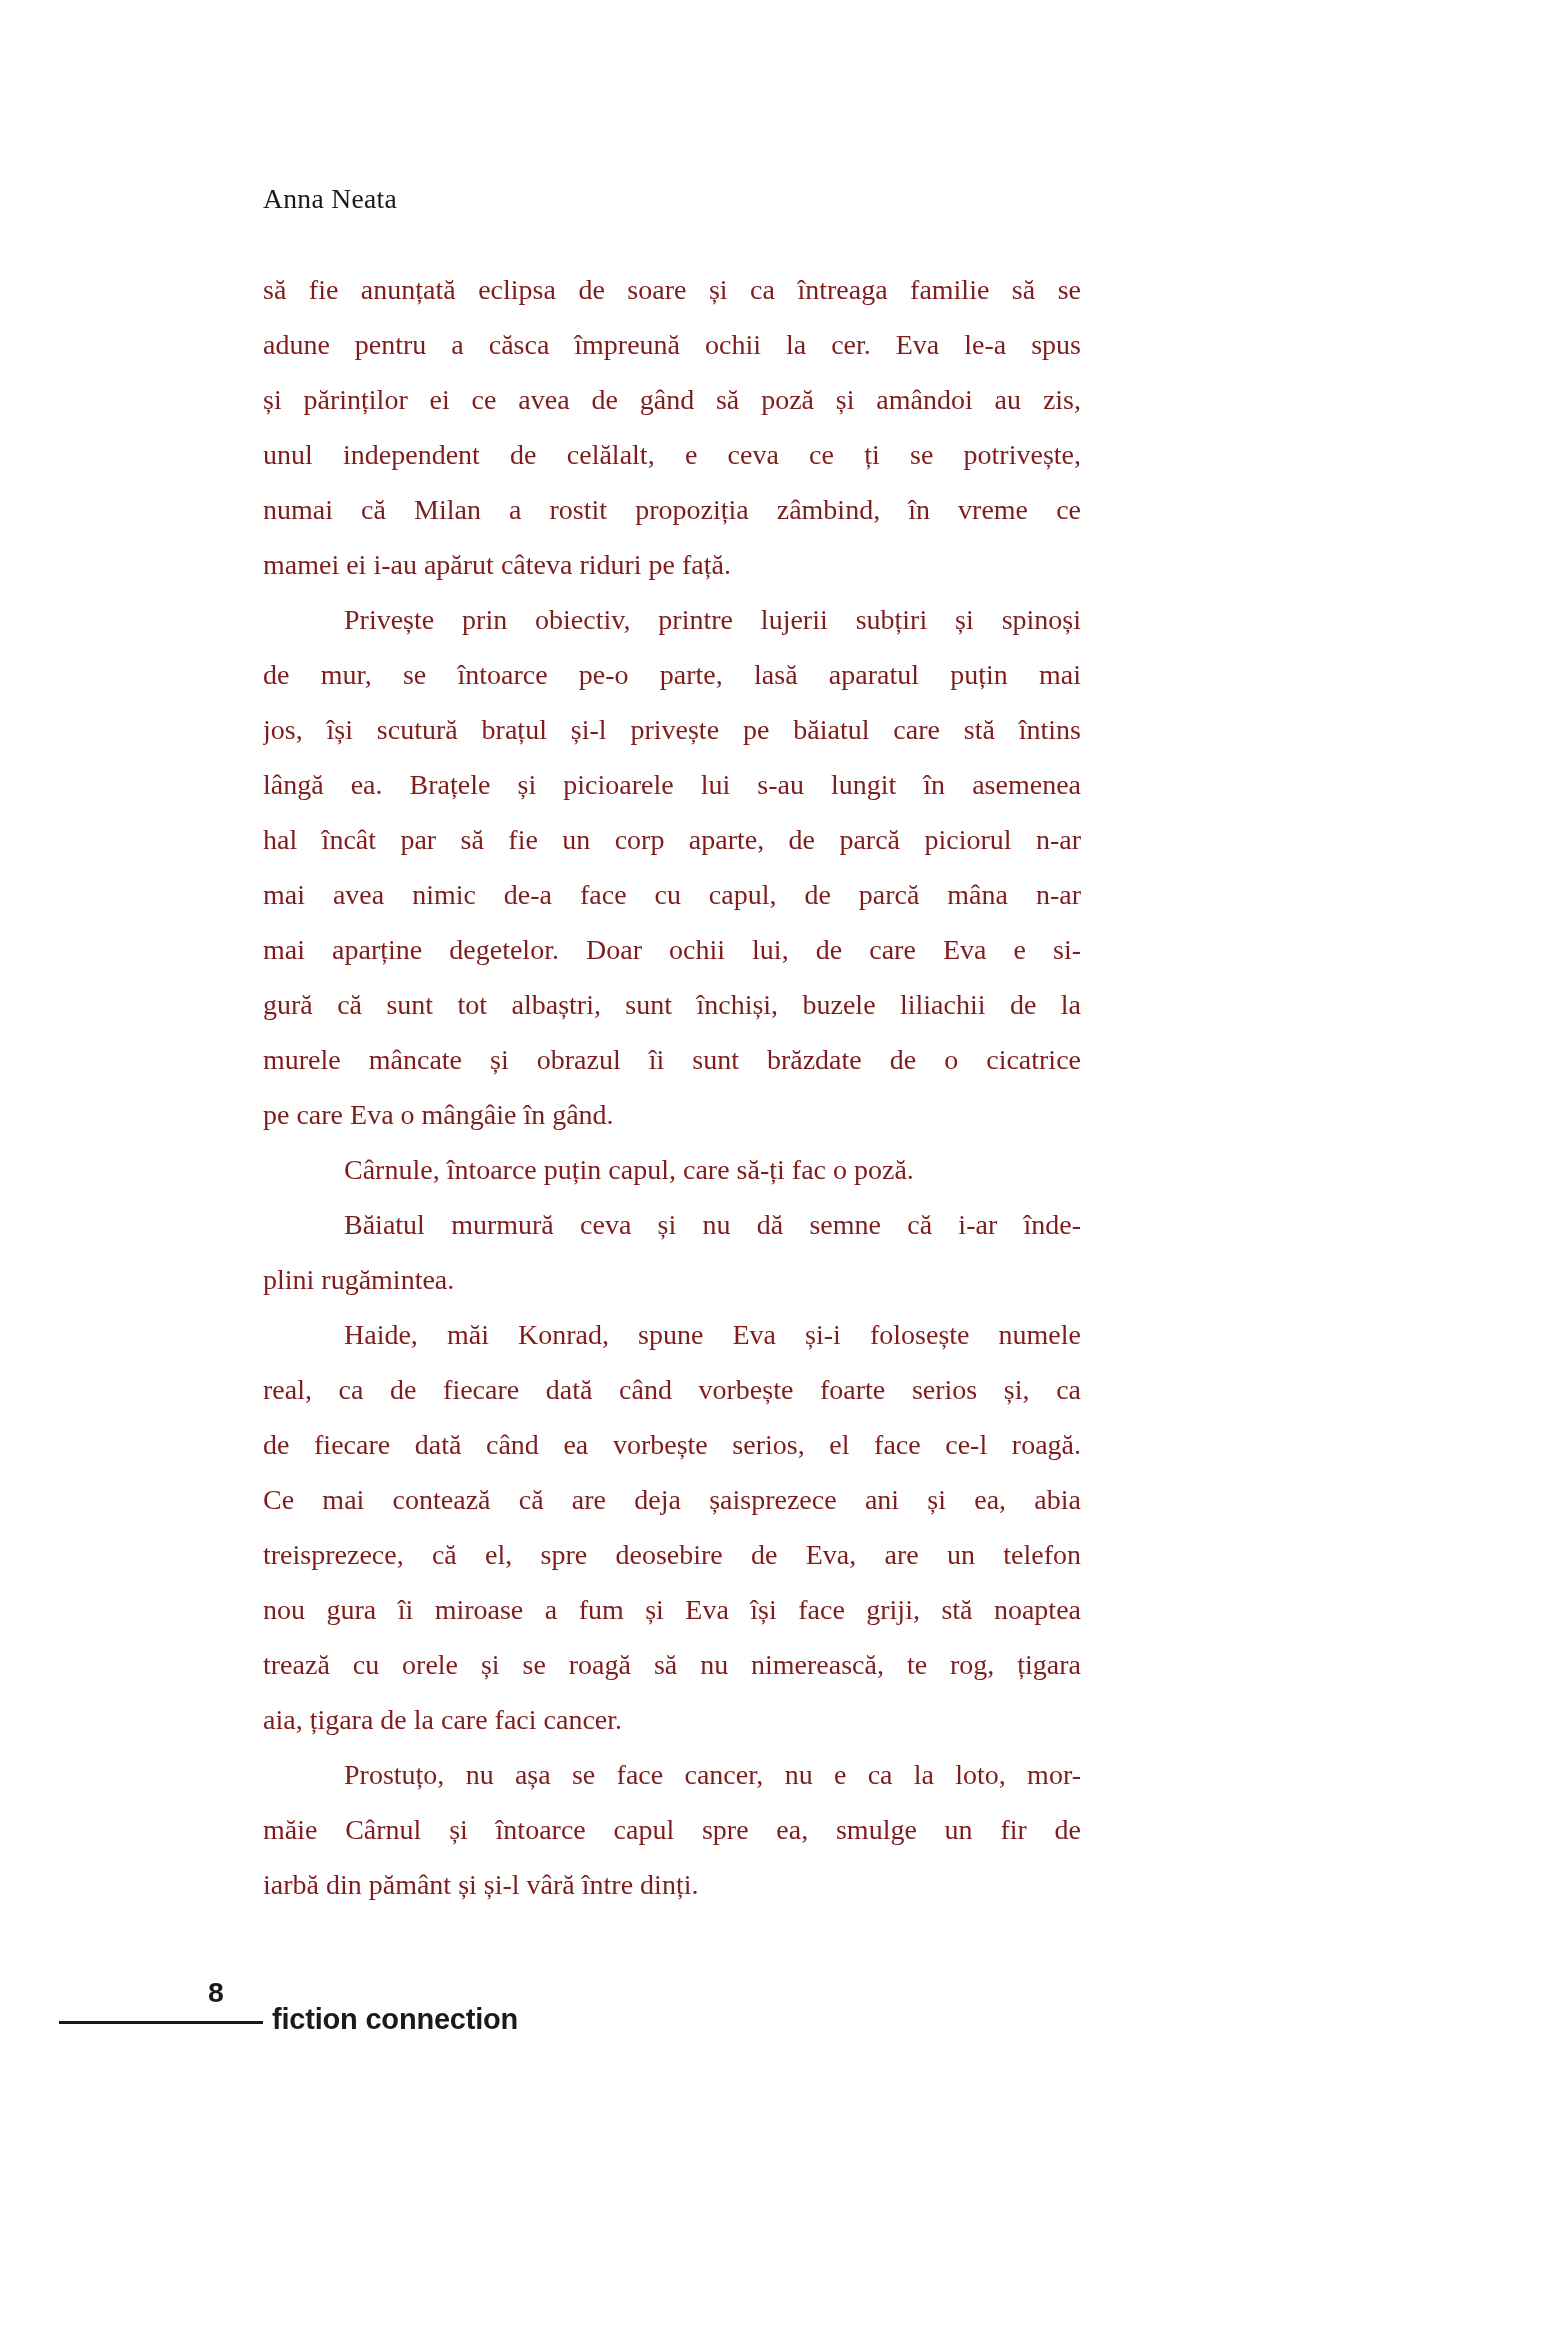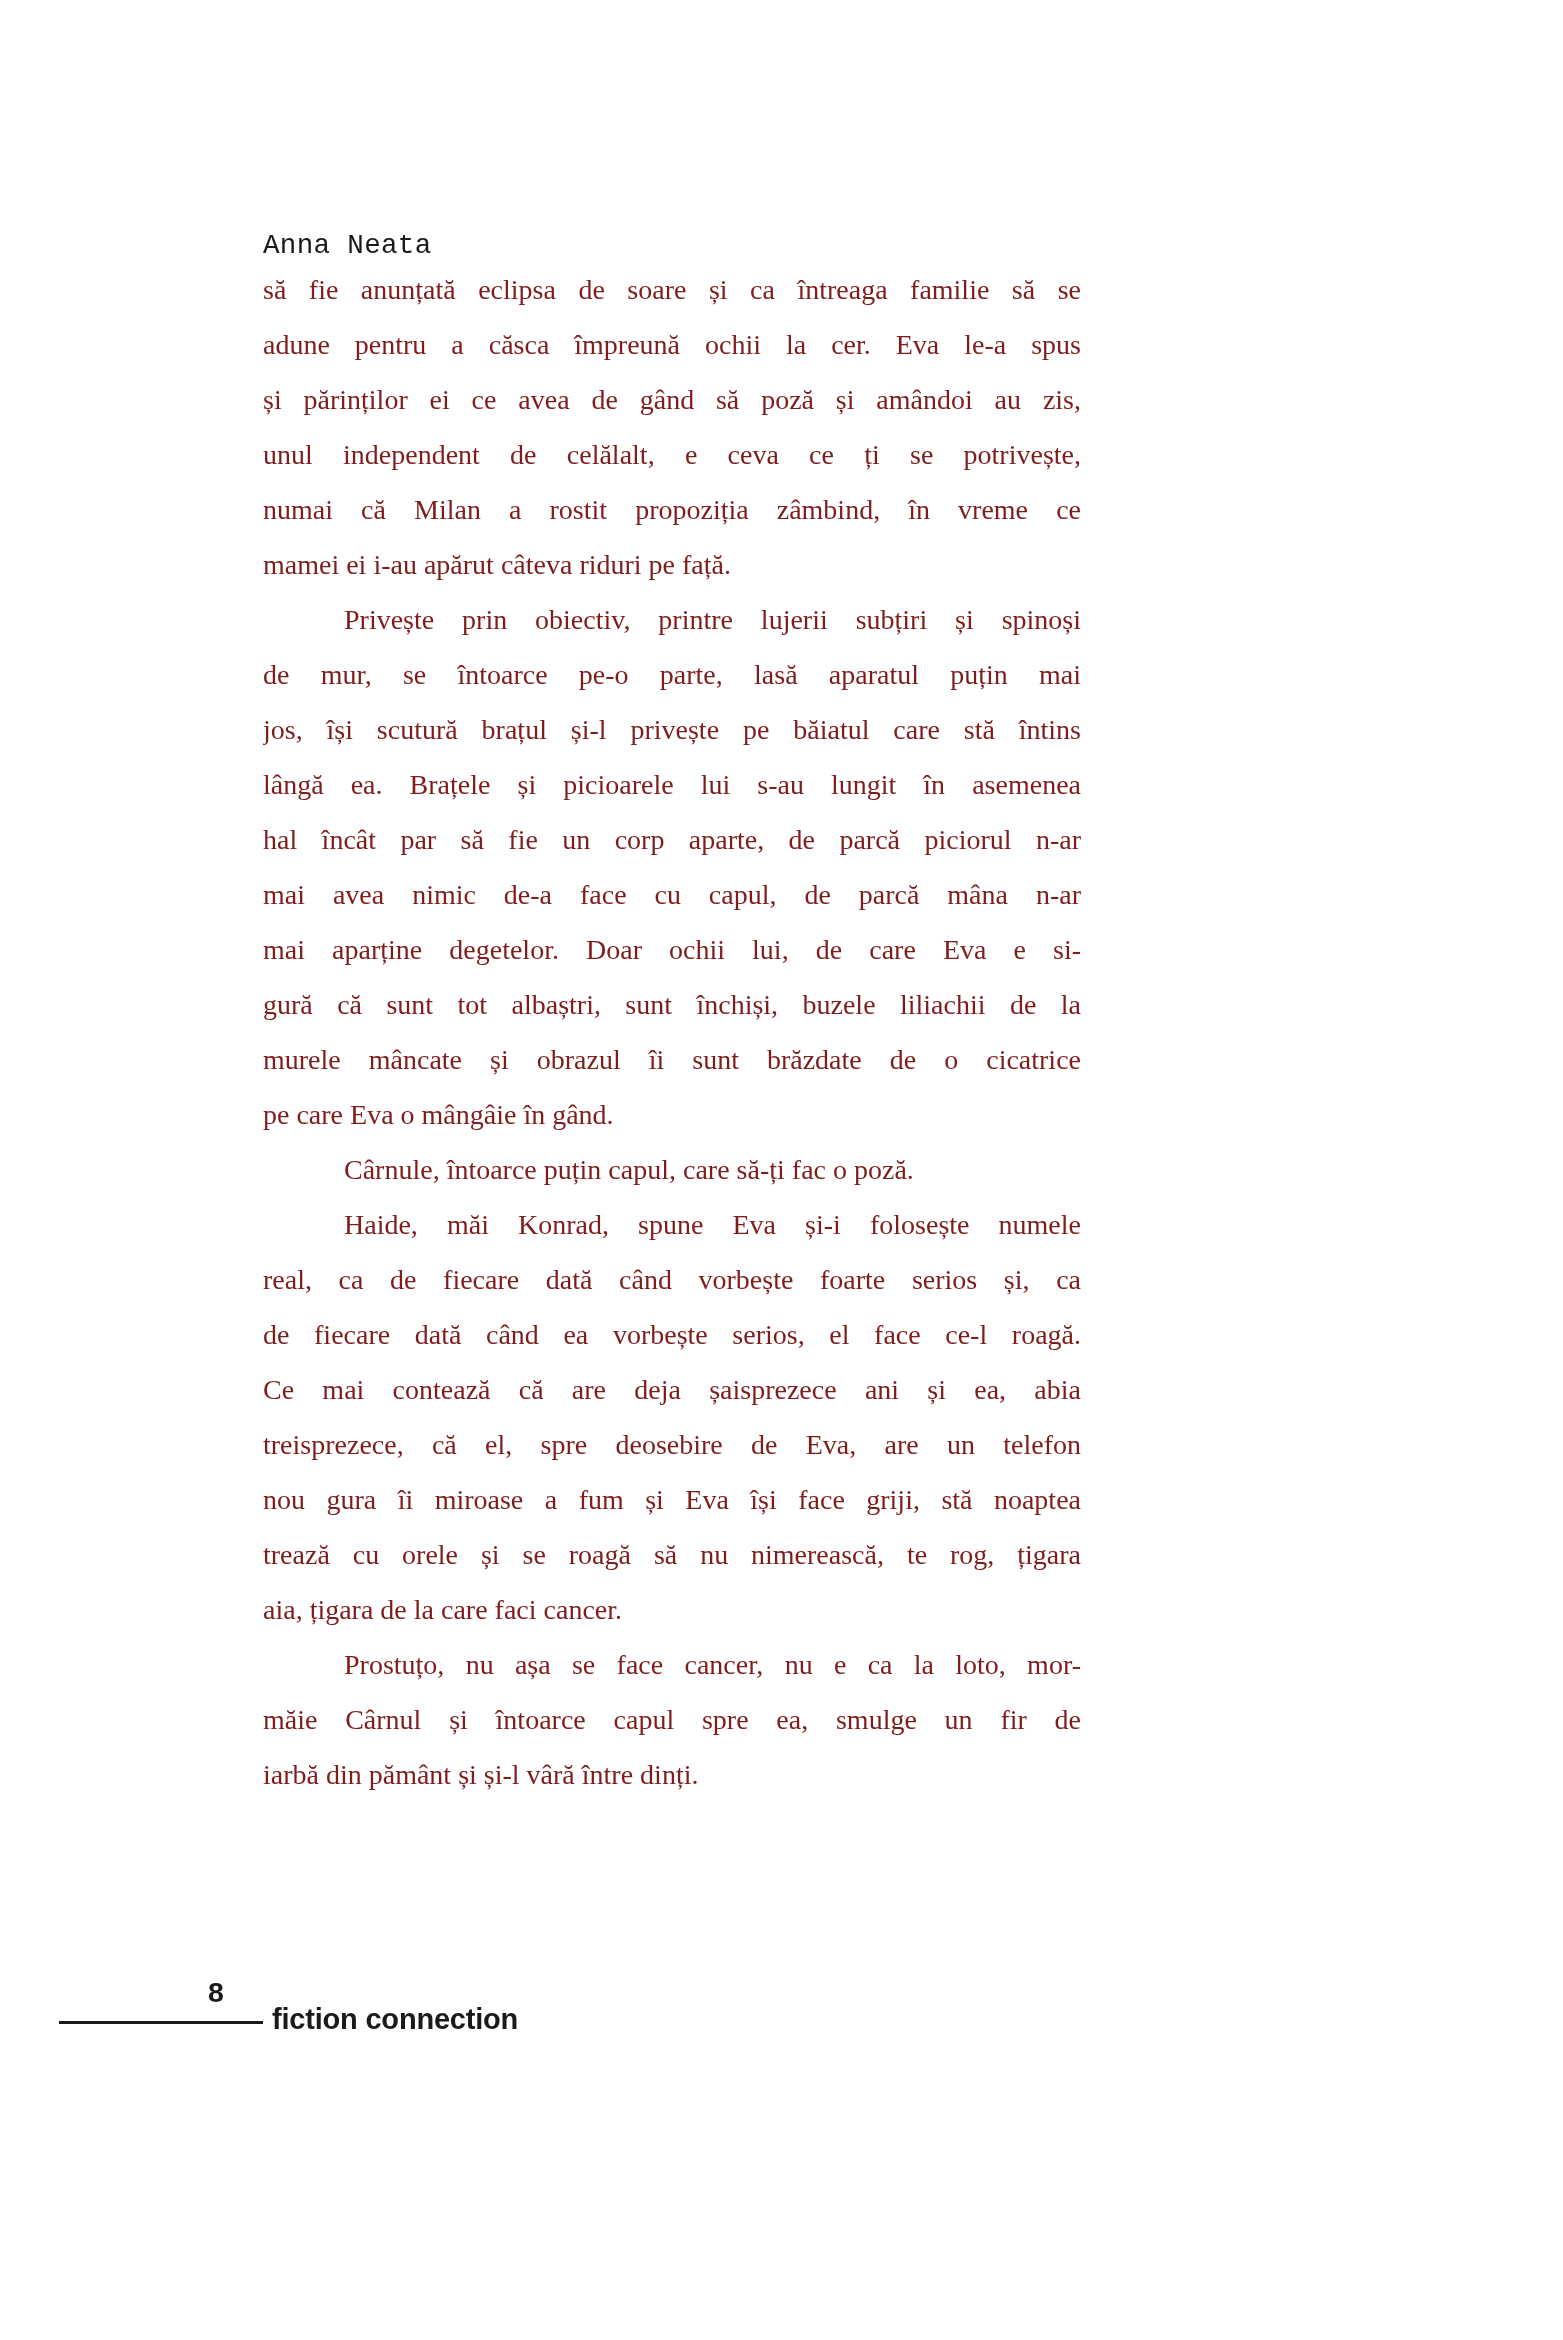--- a/index.html
+++ b/index.html
@@ -12,26 +12,25 @@
     position: relative;
     background: #ffffff;
     color: #161616;
     font-family: "Liberation Serif", "DejaVu Serif", serif;
     overflow: hidden;
   }
   .running-header {
     position: absolute;
     left: 263px;
     top: 183px;
-    font-family: Liberation Mono, monospace;
+    font-family: Liberation Serif, serif;
     font-size: 27.6px;
     line-height: 32px;
     letter-spacing: 0.3px;
     color: #1a1a1a;
-    margin-top: 47px;
   }
   .text-block {
     position: absolute;
     left: 263px;
     top: 262px;
     width: 818px;
   }
   .paragraph {
     margin: 0;
     padding: 0;
@@ -106,20 +105,24 @@
       <div class="line">mai avea nimic de-a face cu capul, de parcă mâna n-ar</div>
       <div class="line">mai aparține degetelor. Doar ochii lui, de care Eva e si-</div>
       <div class="line">gură că sunt tot albaștri, sunt închiși, buzele liliachii de la</div>
       <div class="line">murele mâncate și obrazul îi sunt brăzdate de o cicatrice</div>
       <div class="line last">pe care Eva o mângâie în gând.</div>
     </div>
     <div class="paragraph">
       <div class="line last indent">Cârnule, întoarce puțin capul, care să-ți fac o poză.</div>
     </div>
     <div class="paragraph">
+      <div class="line indent">Băiatul murmură ceva și nu dă semne că i-ar înde-</div>
+      <div class="line last">plini rugămintea.</div>
+    </div>
+    <div class="paragraph">
       <div class="line indent">Haide, măi Konrad, spune Eva și-i folosește numele</div>
       <div class="line">real, ca de fiecare dată când vorbește foarte serios și, ca</div>
       <div class="line">de fiecare dată când ea vorbește serios, el face ce-l roagă.</div>
       <div class="line">Ce mai contează că are deja șaisprezece ani și ea, abia</div>
       <div class="line">treisprezece, că el, spre deosebire de Eva, are un telefon</div>
       <div class="line">nou gura îi miroase a fum și Eva își face griji, stă noaptea</div>
       <div class="line">trează cu orele și se roagă să nu nimerească, te rog, țigara</div>
       <div class="line last">aia, țigara de la care faci cancer.</div>
     </div>
     <div class="paragraph">

